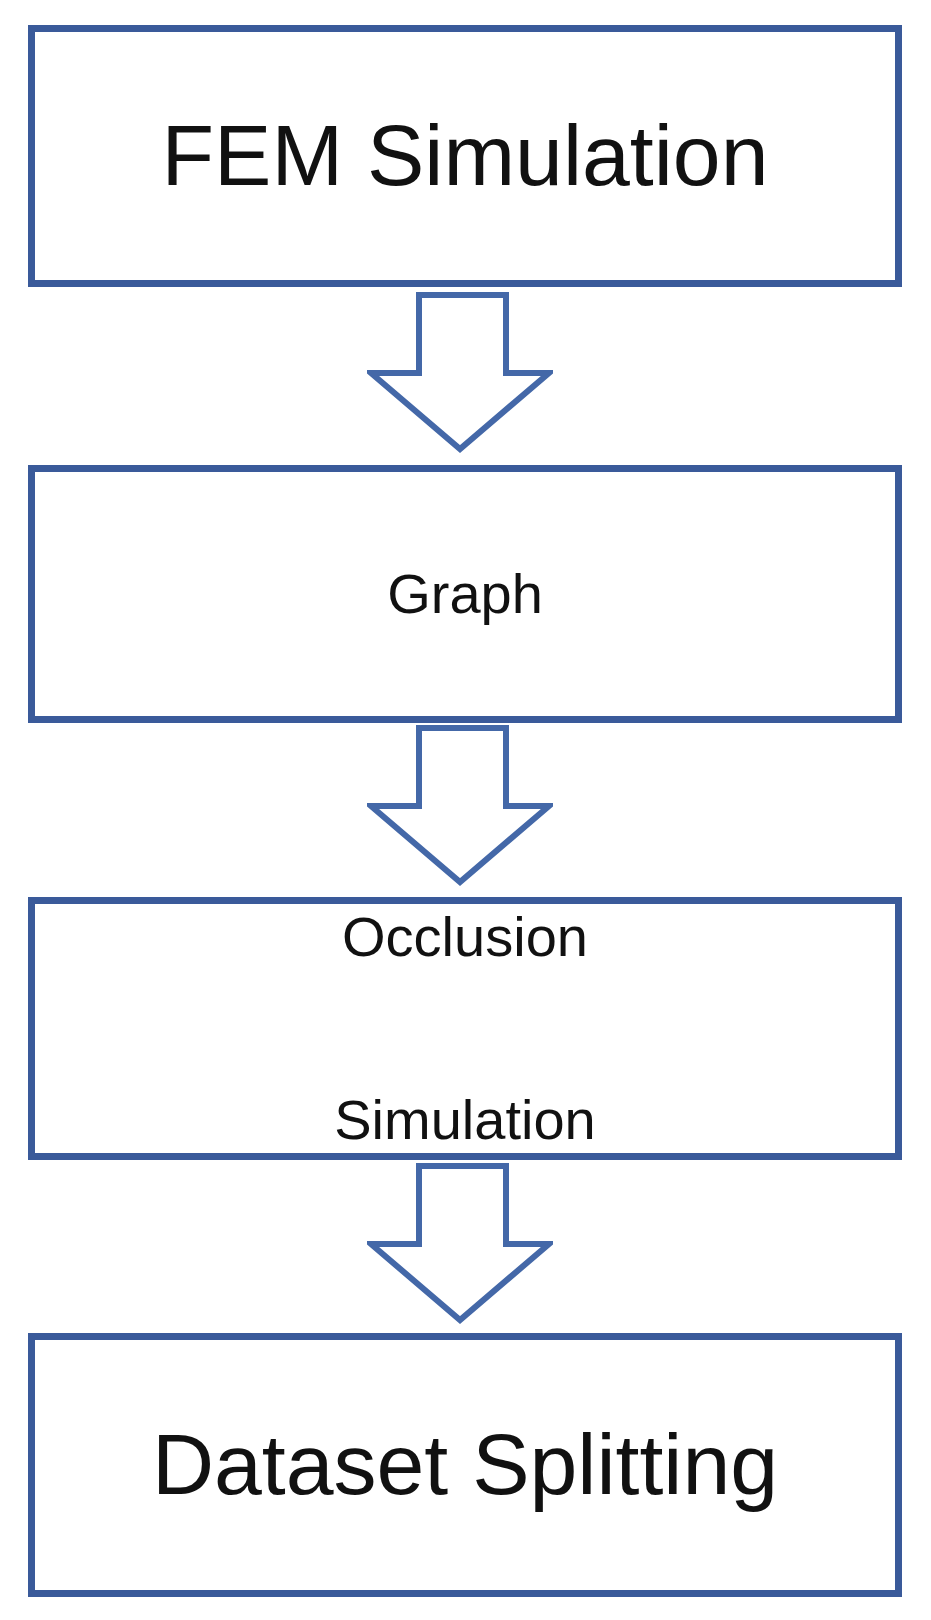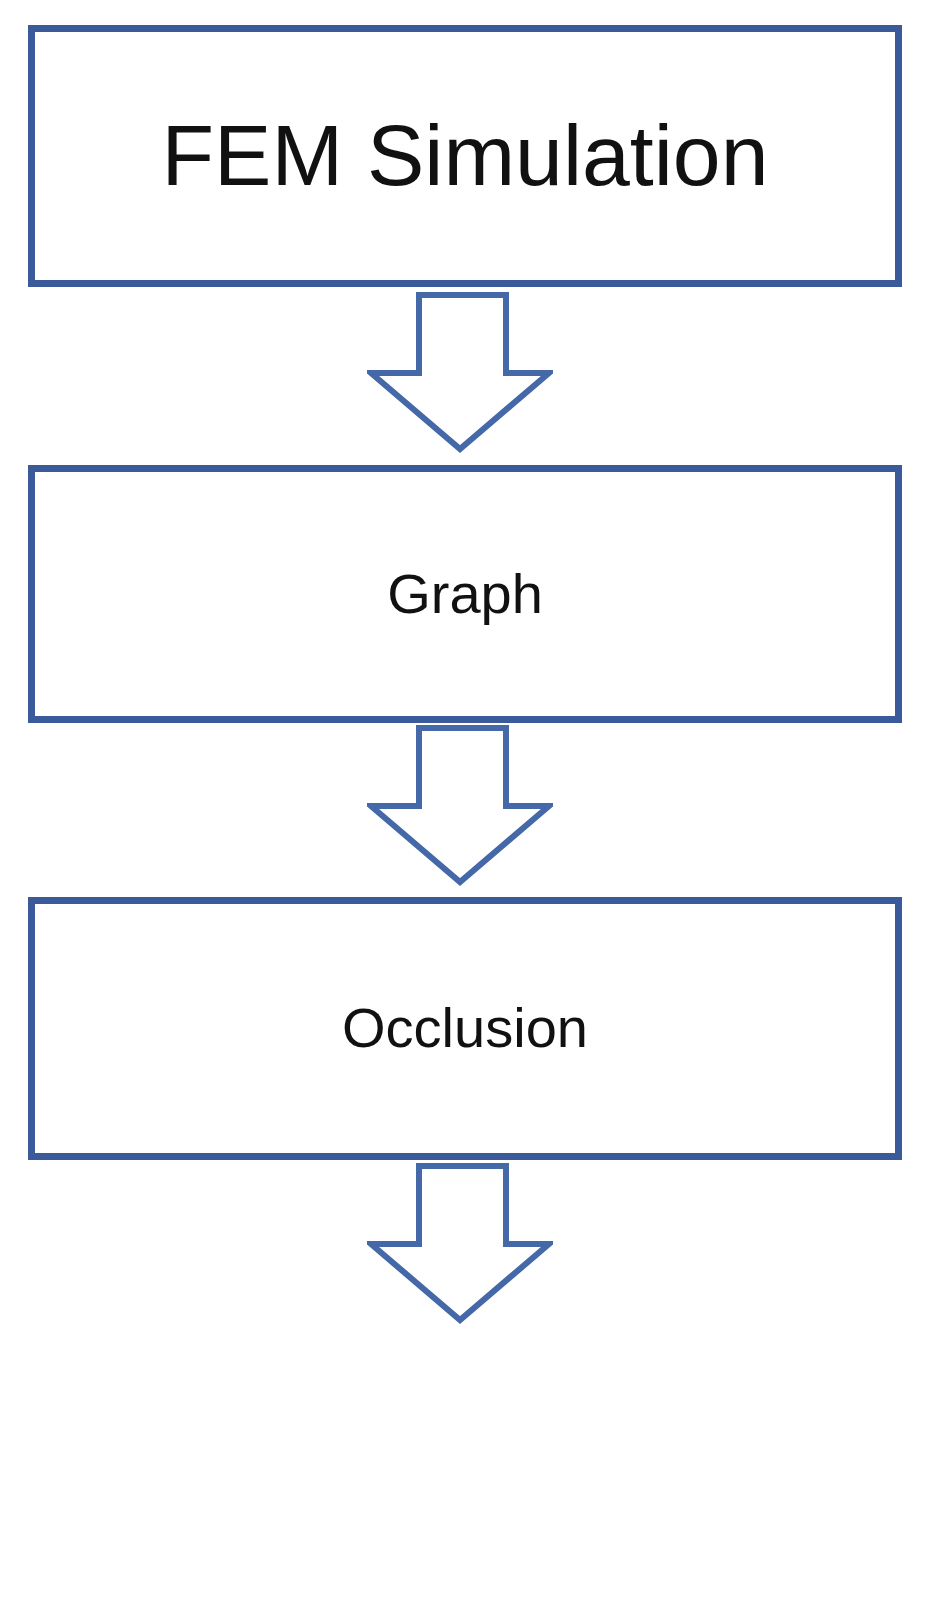--- a/index.html
+++ b/index.html
@@ -50,21 +50,21 @@
   .flow-arrow polygon {
     fill: var(--background);
     stroke: var(--arrow);
     stroke-width: 6;
     stroke-linejoin: miter;
   }
   .box-1 { top: 25px;  height: 262px; }
   .arrow-1 { top: 291px; }
   .box-2 { top: 465px; height: 258px; }
   .arrow-2 { top: 724px; }
-  .box-3 { top: 897px; height: 263px; }
+  .box-3 { top: 897px; height: 263px; justify-content: space-between; }
   .arrow-3 { top: 1162px; }
   .box-4 { top: 1333px; height: 264px; }
 </style>
 </head>
 <body>
 
 <div class="canvas">
 
   <div class="flow-box single box-1">
     <span class="line">FEM Simulation</span>
@@ -82,22 +82,27 @@
   </div>
 
   <div class="flow-arrow arrow-2">
     <svg viewBox="0 0 186 162" aria-hidden="true">
       <polygon points="52,4 139,4 139,82 182,82 93,158 4,82 52,82"></polygon>
     </svg>
   </div>
 
   <div class="flow-box double box-3">
     <span class="line">Occlusion</span>
+    <span class="line">Simulation</span>
   </div>
 
   <div class="flow-arrow arrow-3">
     <svg viewBox="0 0 186 162" aria-hidden="true">
       <polygon points="52,4 139,4 139,82 182,82 93,158 4,82 52,82"></polygon>
     </svg>
   </div>
 
+  <div class="flow-box single box-4">
+    <span class="line">Dataset Splitting</span>
+
+  </div>
 
 </div>
 
 </body></html>

